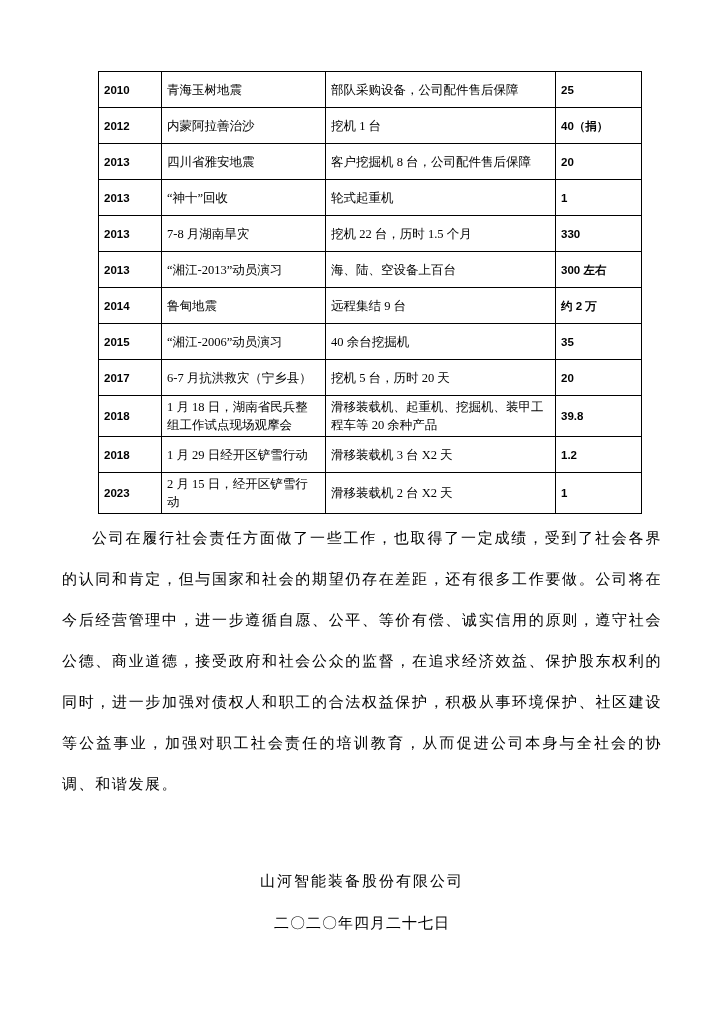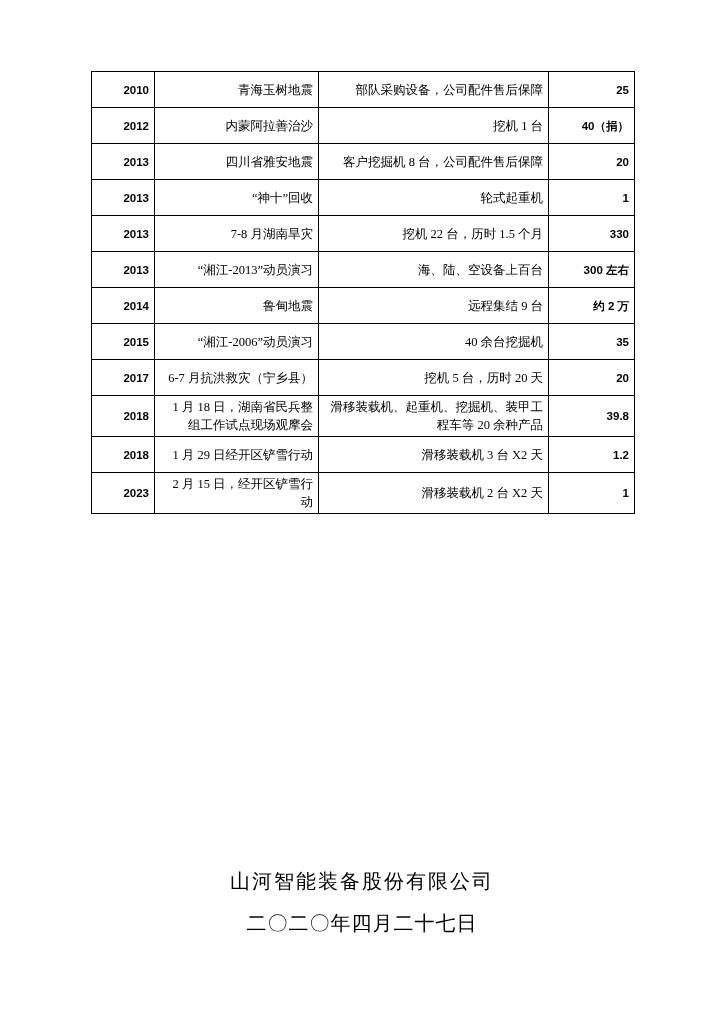--- a/index.html
+++ b/index.html
@@ -11,26 +11,25 @@
     position: relative;
     width: 724px;
     height: 1024px;
     background: #ffffff;
     color: #000000;
     font-family: "Liberation Serif", "DejaVu Serif", serif;
     overflow: hidden;
   }
   .contrib-table {
     position: absolute;
-    left: 91px;
+    left: 98px;
     top: 71px;
     width: 543px;
     border-collapse: collapse;
     table-layout: fixed;
-    text-align: right;
   }
   .contrib-table td {
     border: 1.4px solid #000000;
     padding: 2px 5px;
     height: 31px;
     vertical-align: middle;
     font-size: 12.5px;
     line-height: 18px;
     word-break: break-all;
   }
@@ -52,21 +51,21 @@
     text-align: justify;
     text-indent: 2em;
   }
   .signature {
     position: absolute;
     left: 0;
     top: 860px;
     width: 724px;
     box-sizing: border-box;
     text-align: center;
-    font-size: 20px;
+    font-size: 15px;
     line-height: 42px;
   }
   .signature .company-line {
     letter-spacing: 2px;
   }
   .signature .date-line {
     letter-spacing: 1px;
     text-align: center;
   }
 </style>
@@ -151,19 +150,20 @@
       </tr>
       <tr>
         <td class="col-year">2023</td>
         <td class="col-event">2 月 15 日，经开区铲雪行动</td>
         <td class="col-equipment">滑移装载机 2 台 X2 天</td>
         <td class="col-amount">1</td>
       </tr>
     </tbody>
   </table>
 
+  <p class="body-paragraph">公司在履行社会责任方面做了一些工作，也取得了一定成绩，受到了社会各界的认同和肯定，但与国家和社会的期望仍存在差距，还有很多工作要做。公司将在今后经营管理中，进一步遵循自愿、公平、等价有偿、诚实信用的原则，遵守社会公德、商业道德，接受政府和社会公众的监督，在追求经济效益、保护股东权利的同时，进一步加强对债权人和职工的合法权益保护，积极从事环境保护、社区建设等公益事业，加强对职工社会责任的培训教育，从而促进公司本身与全社会的协调、和谐发展。</p>
 
   <div class="signature">
     <div class="company-line">山河智能装备股份有限公司</div>
     <div class="date-line">二〇二〇年四月二十七日</div>
   </div>
 
 </div>
 
 </body></html>

